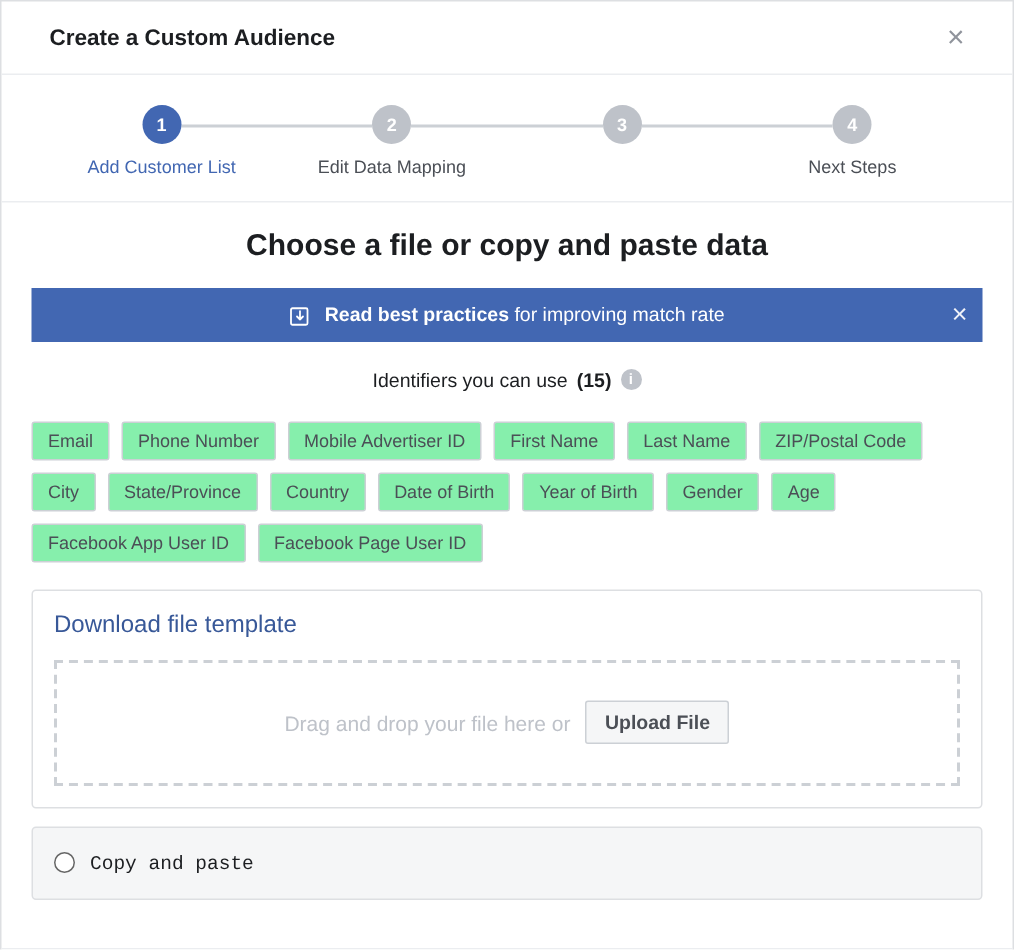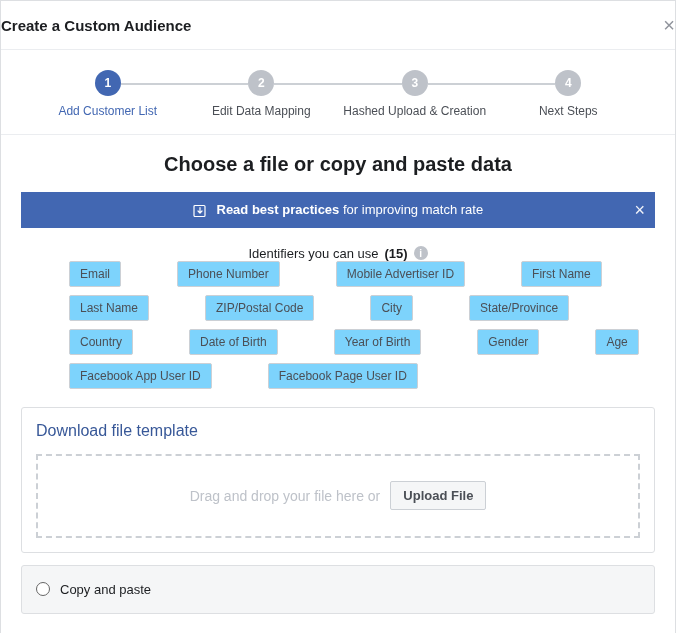--- a/index.html
+++ b/index.html
@@ -1,52 +1,52 @@
 <!DOCTYPE html>
 <html><head>
   <meta charset="utf-8">
   <style>
     * { box-sizing: border-box; margin: 0; padding: 0; }
     html, body { width: 676px; height: 633px; font-family: Helvetica, Arial, sans-serif; font-size: 13px; color: #1c1e21; background: #fff; }
     .modal { width: 676px; background: #fff; border: 1px solid #dddfe2; }
-    .header { display: flex; align-items: center; justify-content: space-between; padding: 14px 0; border-bottom: 1px solid #ebedf0; }
+    .header { display: flex; align-items: center; justify-content: space-between; padding: 14px 32px; border-bottom: 1px solid #ebedf0; }
     .header-title { font-size: 15px; font-weight: 700; }
     .close-x { color: #90949c; font-size: 20px; line-height: 1; cursor: pointer; }
     .stepper { display: flex; align-items: flex-start; justify-content: space-between; padding: 20px 30px 16px; border-bottom: 1px solid #ebedf0; }
     .step { display: flex; flex-direction: column; align-items: center; width: 25%; position: relative; }
     .step-circle { width: 26px; height: 26px; border-radius: 50%; background: #bec2c9; color: #fff; display: flex; align-items: center; justify-content: center; font-size: 12px; font-weight: 600; z-index: 2; }
     .step.active .step-circle { background: #4267b2; }
     .step-label { margin-top: 8px; font-size: 12px; color: #4b4f56; }
     .step.active .step-label { color: #4267b2; }
     .step-line { position: absolute; top: 13px; height: 2px; background: #ccd0d5; width: calc(100% - 26px); left: calc(50% + 13px); z-index: 1; }
     .step:last-child .step-line { display: none; }
     .content { padding: 18px 20px 20px; }
     .section-title { font-size: 20px; font-weight: 700; text-align: center; margin-bottom: 16px; color: #1c1e21; }
     .banner { background: #4267b2; color: #fff; padding: 10px 12px; display: flex; align-items: center; font-size: 13px; position: relative; justify-content: center; }
     .banner-inner { flex: 1; text-align: center; }
     .banner-icon { display: inline-block; vertical-align: middle; margin-right: 6px; }
     .banner-icon svg { display: block; }
     .banner strong { font-weight: 700; }
     .banner-close { position: absolute; right: 10px; top: 50%; transform: translateY(-50%); font-size: 18px; cursor: pointer; color: #f1f3f9;}
-    .identifiers-label { text-align: center; font-size: 13px; color: #1c1e21; margin-top: 18px; margin-bottom: 0; display: flex; align-items: center; justify-content: center; gap: 6px; }
+    .identifiers-label { text-align: center; font-size: 13px; color: #1c1e21; margin-top: 18px; margin-bottom: 20px; display: flex; align-items: center; justify-content: center; gap: 6px; }
     .info-circle { width: 14px; height: 14px; border-radius: 50%; background: #bec2c9; color: #fff; font-size: 10px; display: inline-flex; align-items: center; justify-content: center; font-weight: bold; }
     .chips { display: flex; flex-wrap: wrap; gap: 8px; margin-bottom: 18px; }
-    .chip { border: 1px solid #ccd0d5; padding: 5px 10px; font-size: 12px; color: #4b4f56; border-radius: 2px; background: #7dd3fc; margin-left: 48px; }
+    .chip { border: 1px solid #ccd0d5; padding: 5px 10px; font-size: 12px; color: #4b4f56; border-radius: 2px; background: #86efac; }
     .option-box { border: 1px solid #dddfe2; border-radius: 3px; margin-bottom: 12px; }
     .option-header { display: flex; align-items: center; justify-content: space-between; padding: 14px 14px; }
     .option-header-left { display: flex; align-items: center; gap: 10px; }
     .radio { width: 14px; height: 14px; border-radius: 50%; border: 1px solid #666; display: inline-flex; align-items: center; justify-content: center; background: #fff;}
     .radio.selected::after { content: ""; width: 6px; height: 6px; border-radius: 50%; background: #1c1e21; display: block; }
     .option-title { font-size: 13px; color: #1c1e21; }
     .download-link { font-size: 16px; color: #385898; cursor: pointer; }
     .option-body { padding: 0 14px 14px 14px; }
     .dropzone { border: 2px dashed #ccd0d5; height: 84px; display: flex; align-items: center; justify-content: center; gap: 10px; color: #bec2c9; font-size: 14px; }
     .upload-btn { border: 1px solid #ccd0d5; background: #f5f6f7; color: #4b4f56; padding: 6px 12px; font-size: 13px; font-weight: 600; border-radius: 2px; cursor: pointer; }
     .option2 { background: #f5f6f7; }
-    .option2 .option-header { padding: 16px 14px; }
+    .option2 .option-header { padding: 16px 14px; font-family: Liberation Mono, monospace; }
     .footer1 { border-top: 1px solid #ebedf0; padding: 16px 20px; display: flex; align-items: center; justify-content: space-between; }
   </style>
 </head>
 <body>
 
 <div class="modal">
 
   <div class="header">
     <div class="header-title">Create a Custom Audience</div>
     <div class="close-x">×</div>
@@ -58,21 +58,20 @@
       <div class="step-label">Add Customer List</div>
       <div class="step-line"></div>
     </div>
     <div class="step">
       <div class="step-circle">2</div>
       <div class="step-label">Edit Data Mapping</div>
       <div class="step-line"></div>
     </div>
     <div class="step">
       <div class="step-circle">3</div>
-      <div class="step-label">Hashed Upload &amp; Creation</div>
       <div class="step-line"></div>
     </div>
     <div class="step">
       <div class="step-circle">4</div>
       <div class="step-label">Next Steps</div>
 
     </div>
   </div>
 
   <div class="content">

